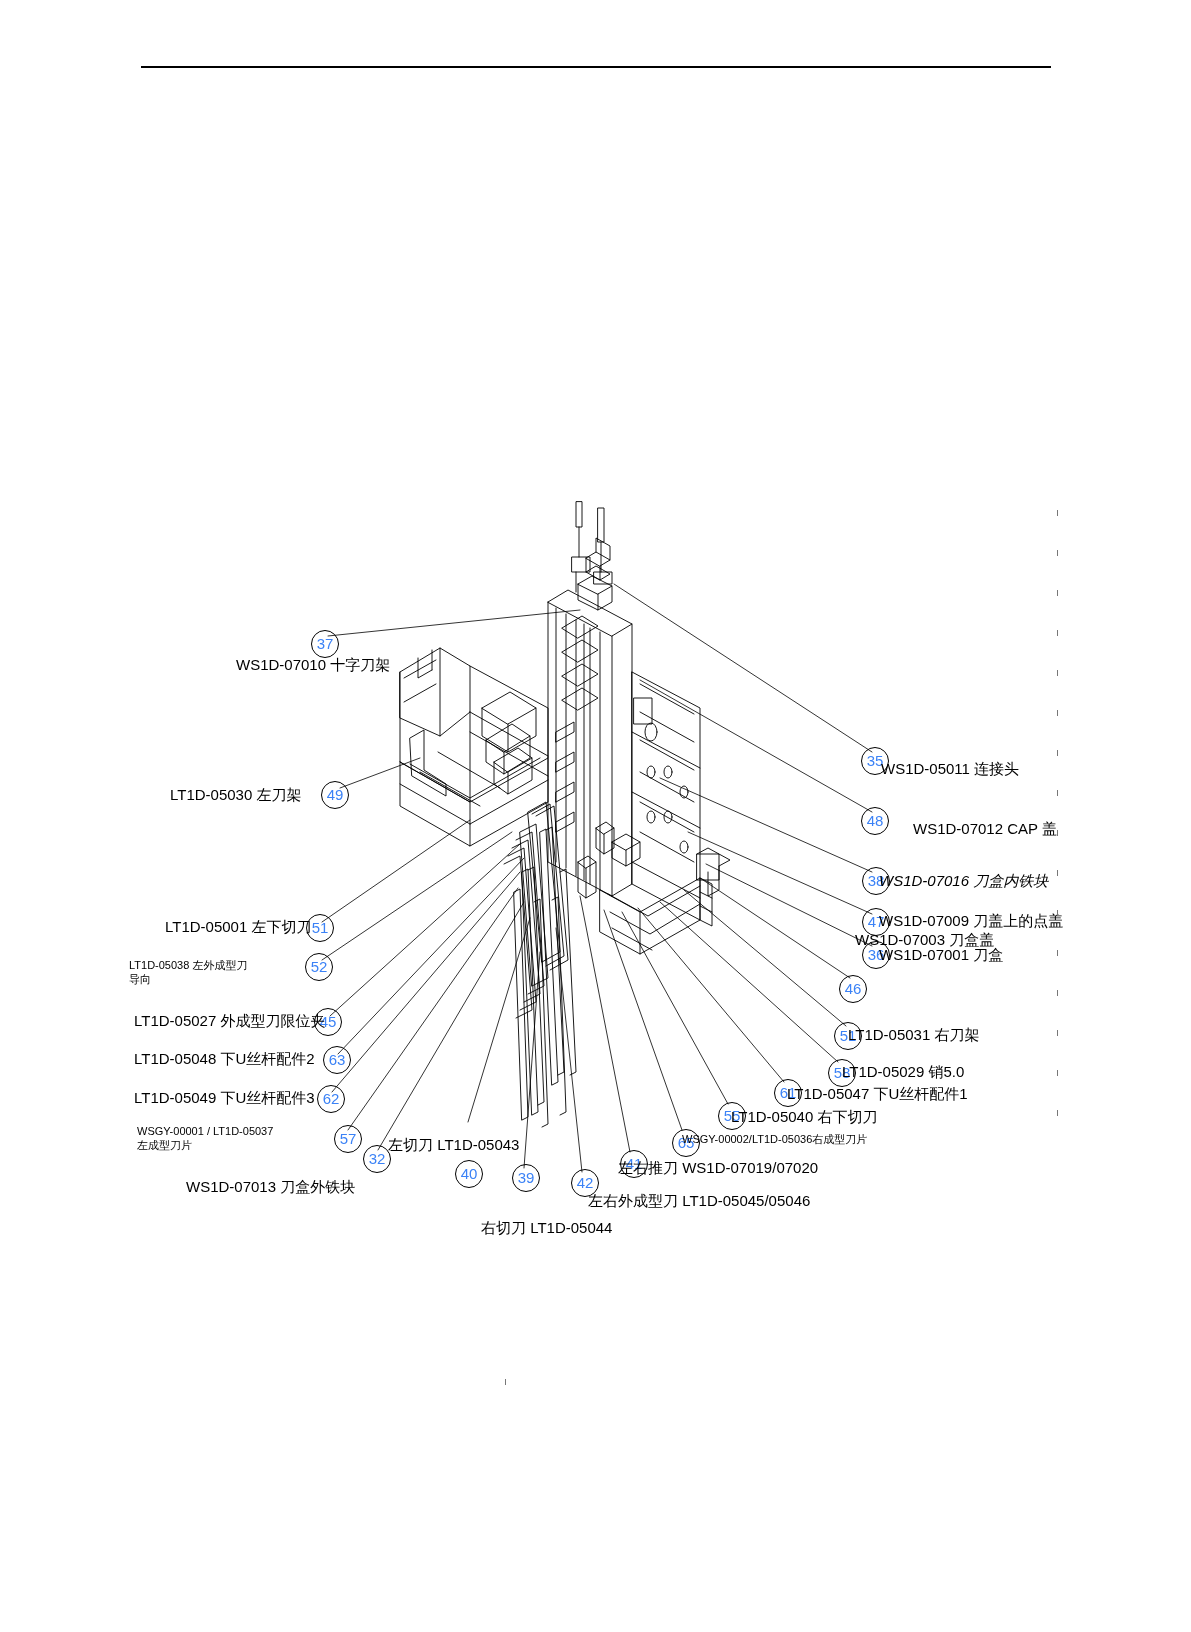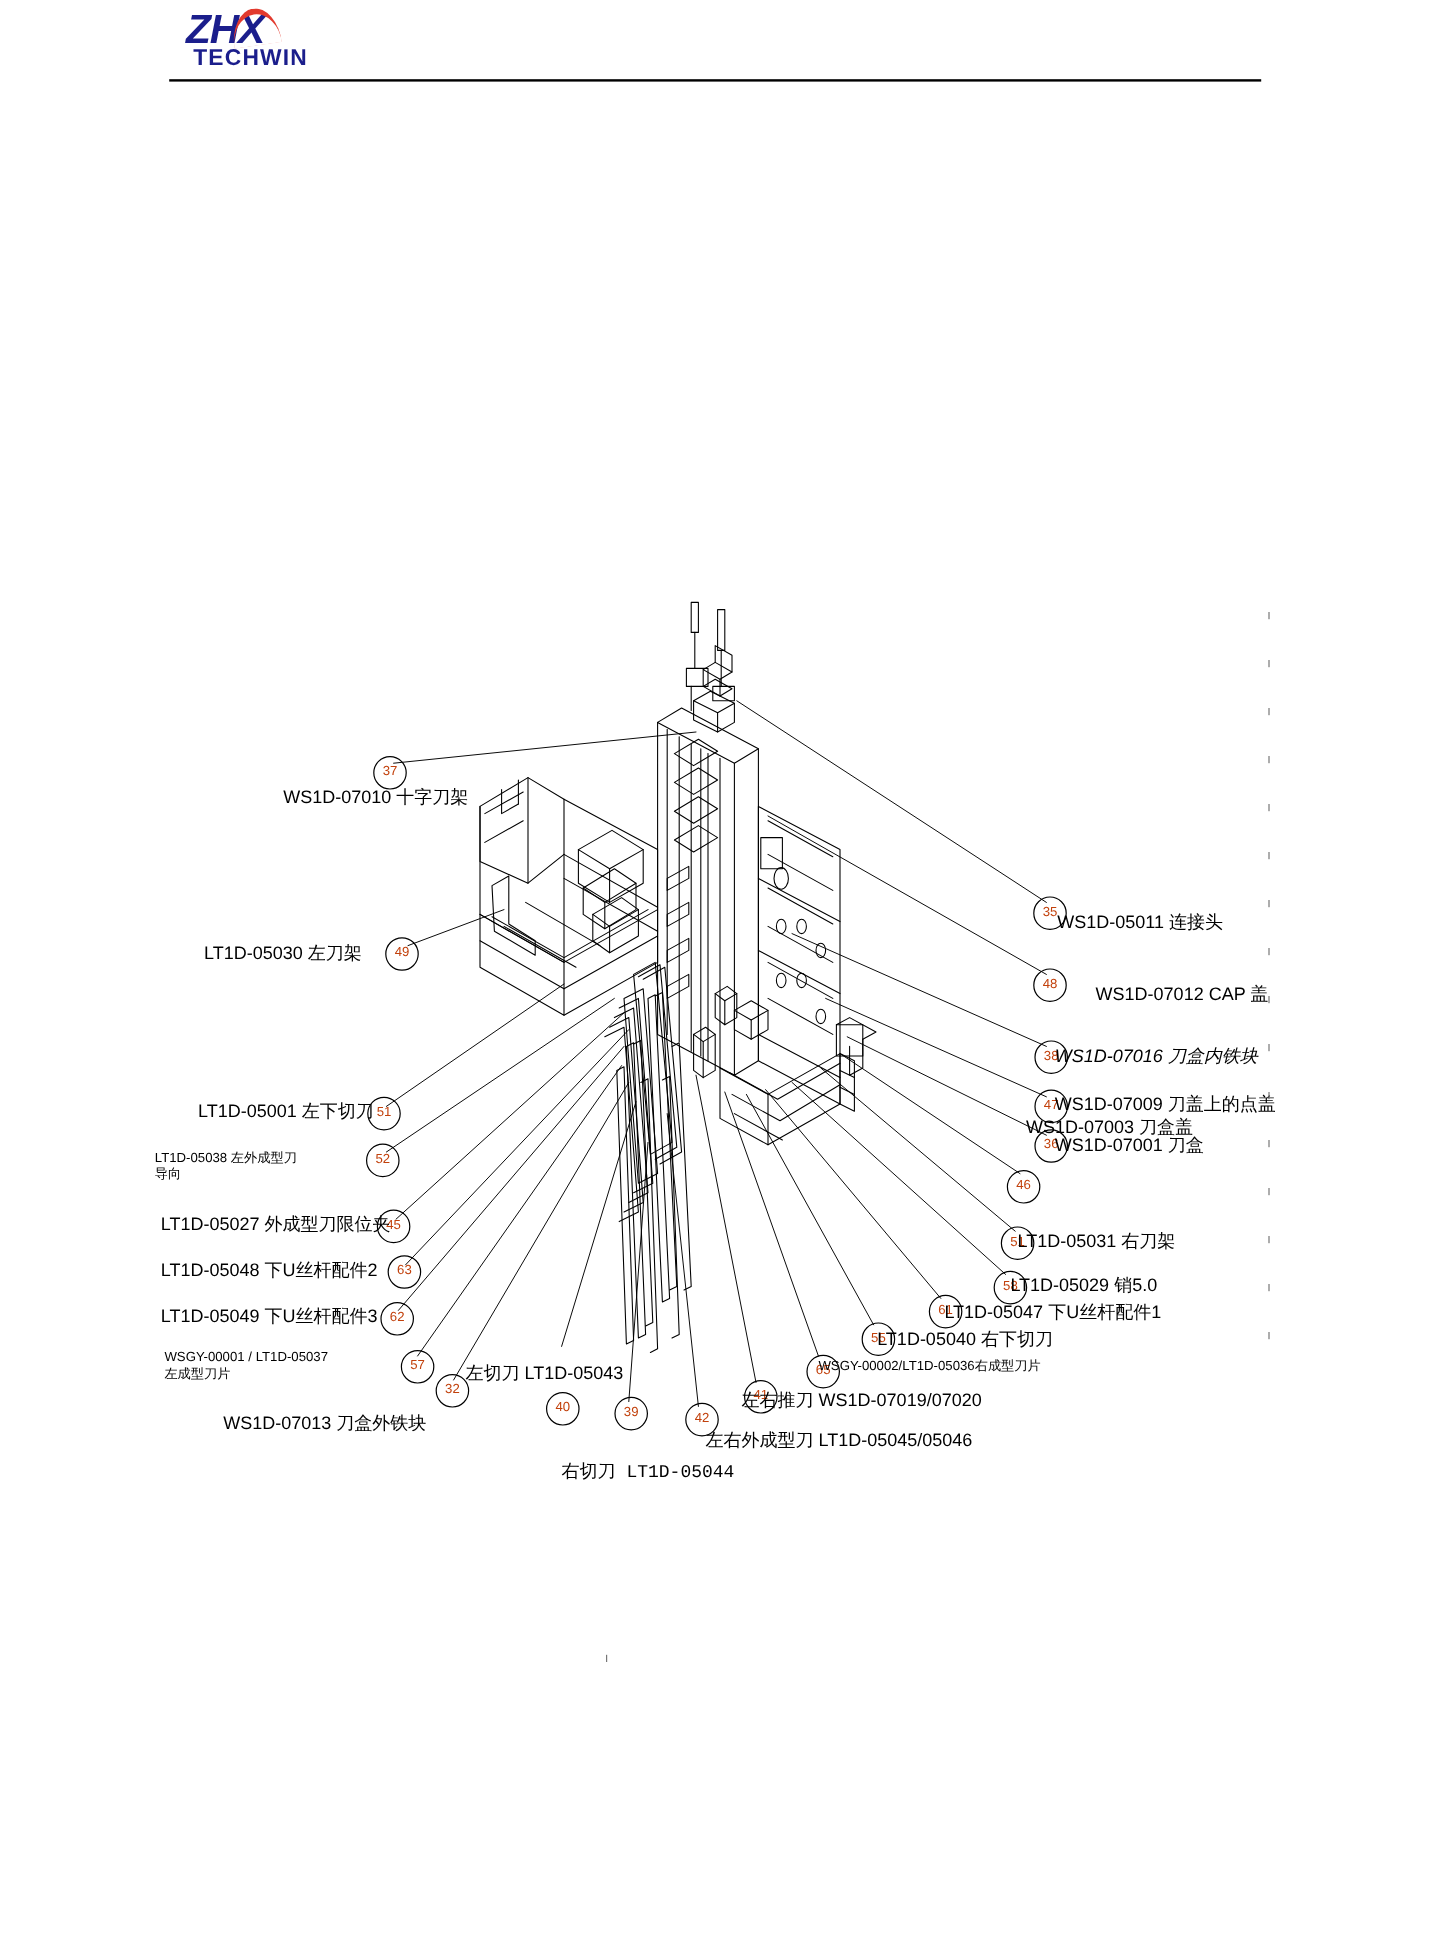--- a/index.html
+++ b/index.html
@@ -97,42 +97,37 @@
     font-size: 11px;
     line-height: 14px;
   }
   .bubble {
     position: absolute;
     width: 26px;
     height: 26px;
     border: 1.3px solid #000000;
     border-radius: 50%;
     font-family: "Liberation Sans", sans-serif;
-    font-size: 11px;
+    font-size: 15px;
     line-height: 25px;
     text-align: center;
-    color: #c2410c;
+    color: #3b82f6;
     background: transparent;
   }
   .edge-tick {
     position: absolute;
     width: 0;
     height: 6px;
     border-left: 1px solid #777;
   }
 </style>
 </head>
 <body>
 
 <div id="page-header">
-  <div id="logo-block">
-    <div id="logo-mark">ZHX</div>
-    <div id="logo-swoosh"></div>
-    <div id="logo-word">TECHWIN</div>
-  </div>
   <div id="header-rule"></div>
 </div>
 
 <div id="drawing-sheet">
 
   <svg id="drawing-svg" width="1191" height="1560" viewBox="0 0 1191 1560">
     <g stroke="#000" stroke-width="0.9" fill="none" stroke-linecap="round" stroke-linejoin="round">
 
       <path d="M576,430 L576,455 L582,455 L582,430 Z"></path>
       <path d="M579,455 L579,485"></path>
@@ -341,21 +336,21 @@
   <div class="callout tiny" style="left:137px; top:1052px; white-space:pre;">WSGY-00001 / LT1D-05037
 左成型刀片</div>
 
   <div class="bubble" style="left:363px; top:1073px;">32</div>
   <div class="callout" style="left:186px; top:1106px;">WS1D-07013 刀盒外铁块</div>
 
   <div class="bubble" style="left:455px; top:1088px;">40</div>
   <div class="callout" style="left:388px; top:1064px;">左切刀 LT1D-05043</div>
 
   <div class="bubble" style="left:512px; top:1092px;">39</div>
-  <div class="callout" style="left:468px; top:1147px;font-family:Liberation Mono, monospace;">右切刀 LT1D-05044</div>
+  <div class="callout" style="left:481px; top:1147px;">右切刀 LT1D-05044</div>
 
   <div class="bubble" style="left:571px; top:1097px;">42</div>
   <div class="callout" style="left:588px; top:1120px;">左右外成型刀 LT1D-05045/05046</div>
 
   <div class="bubble" style="left:620px; top:1078px;">41</div>
   <div class="callout" style="left:618px; top:1087px;">左右推刀 WS1D-07019/07020</div>
 
   <div class="bubble" style="left:672px; top:1057px;">65</div>
   <div class="callout tiny" style="left:682px; top:1060px;">WSGY-00002/LT1D-05036右成型刀片</div>
 

